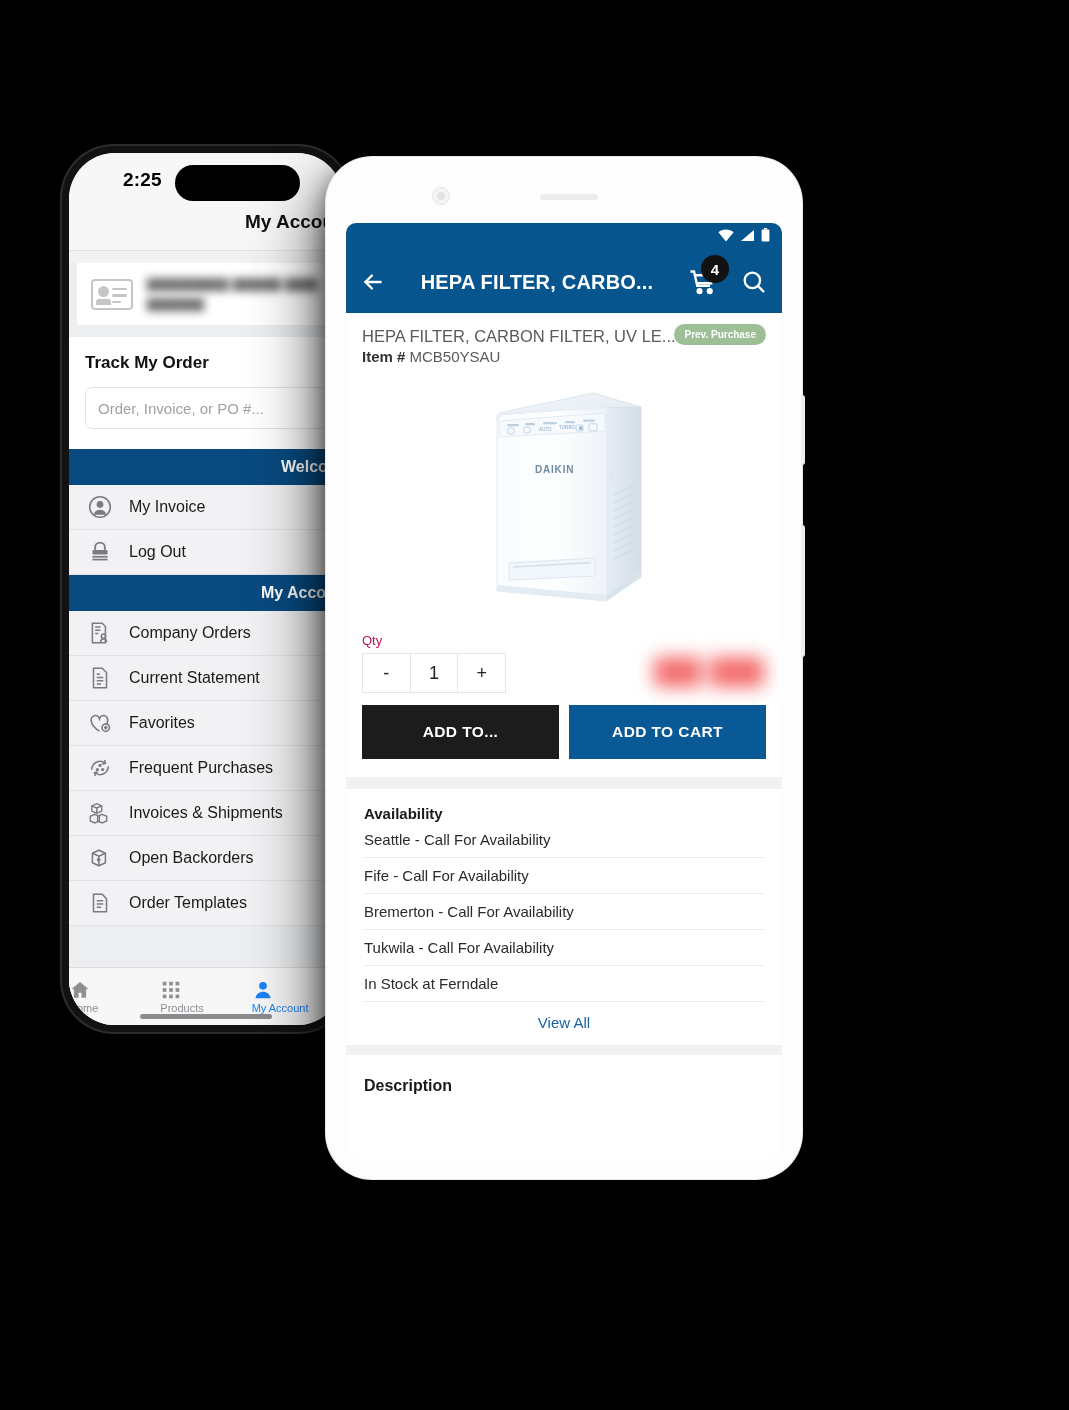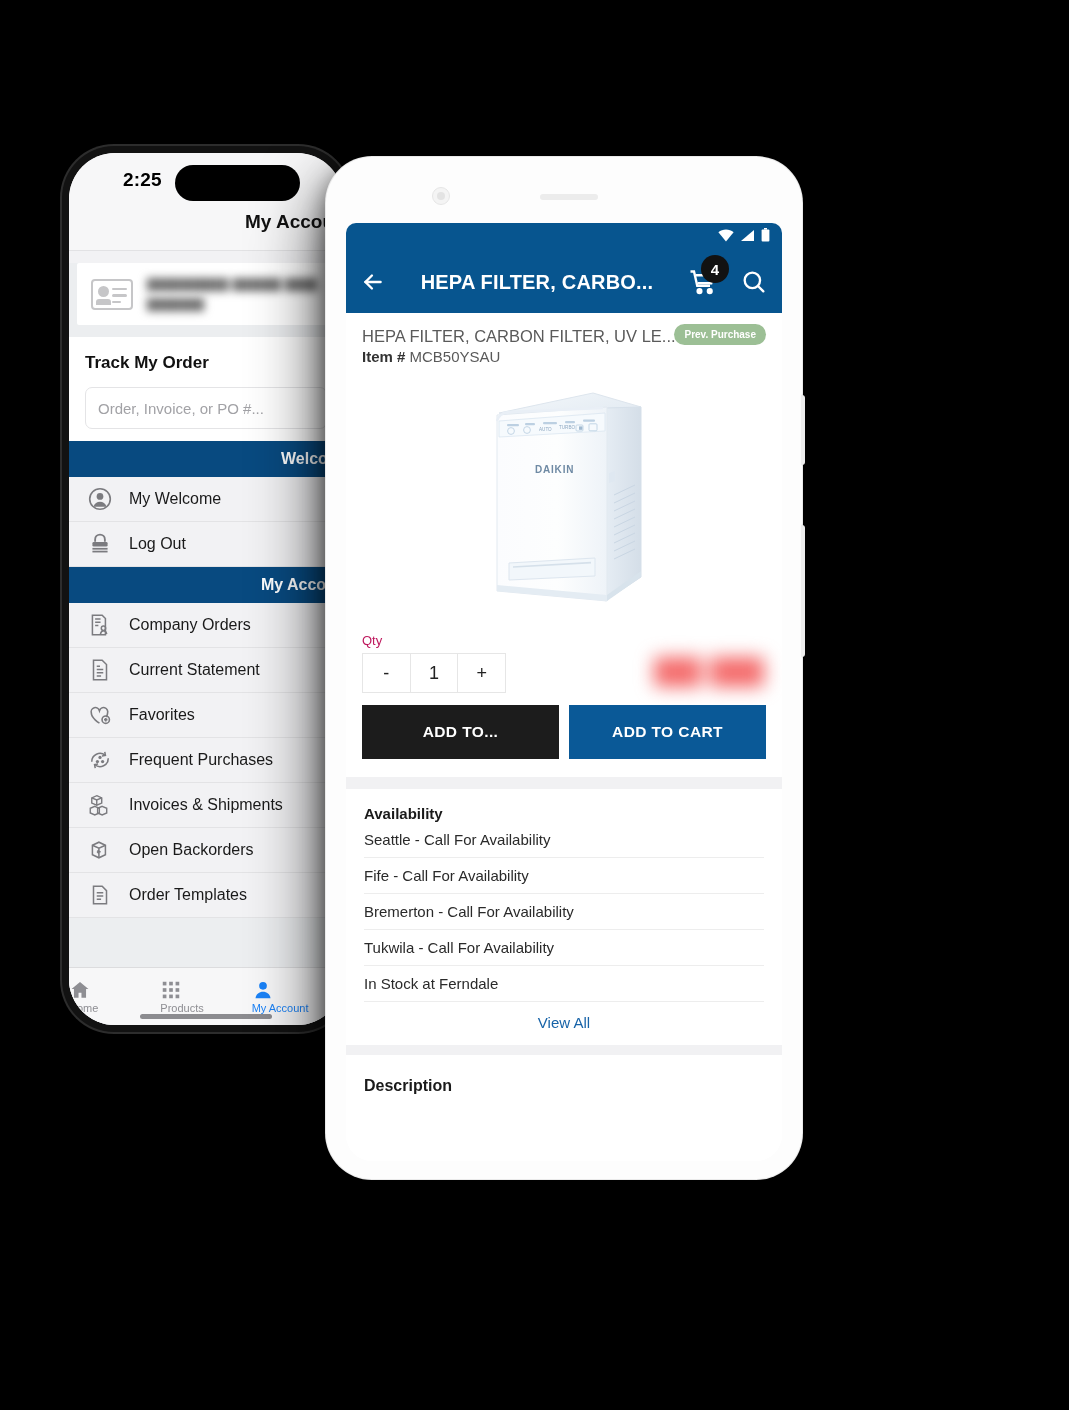--- a/index.html
+++ b/index.html
@@ -49,21 +49,21 @@
     width:11px; height:11px; border-radius:50%; background:#c6c6c8; }
   .idcard-ico::after { content:""; position:absolute; left:3px; top:18px;
     width:15px; height:6px; border-radius:3px 3px 0 0; background:#c6c6c8; }
   .idcard-lines { position:absolute; right:4px; top:7px; }
   .idcard-lines i { display:block; height:2.6px; background:#c6c6c8; margin-bottom:4px;
     border-radius:2px; }
   .blurtext { filter:blur(4.2px); color:#6a6a6a; font-size:11px; letter-spacing:.4px;
     white-space:nowrap; font-weight:600; }
   .blurtext.l2 { margin-top:8px; width:110px; }
 
-  .track-card { background:#fff; margin-top:12px; padding:16px 16px 12px 16px; }
+  .track-card { background:#fff; margin-top:12px; padding:16px 16px 20px 16px; }
   .track-title { font-size:17px; font-weight:bold; color:#111; }
   .track-input {
     margin-top:14px; height:42px; border:1px solid #e4e4e6; border-radius:7px;
     display:flex; align-items:center; padding:0 12px; font-size:15px; color:#a2a2a6;
     background:#fff;
   }
   .sec-header {
     background:#084a80; color:#fff; font-size:16px; font-weight:bold;
     height:36px; display:flex; align-items:center; justify-content:flex-end;
     padding-right:0px; position:relative;
@@ -205,21 +205,21 @@
       </div>
 
       <div class="menu-row">
         <span class="mico">
           <svg viewBox="0 0 24 24" fill="none" stroke="currentColor" stroke-width="1.5">
             <circle cx="12" cy="12" r="9.5"></circle>
               <circle cx="12" cy="9.6" r="3.1" fill="currentColor" stroke="none"></circle>
             <path d="M5.9 19.2c1-3.1 3.4-4.6 6.1-4.6s5.1 1.5 6.1 4.6" fill="currentColor" stroke="none"></path>
           </svg>
         </span>
-        <span class="label">My Welcome</span>
+        <span class="label">My Invoice</span>
       </div>
 
       <div class="menu-row">
         <span class="mico">
           <svg viewBox="0 0 24 24" fill="none" stroke="currentColor" stroke-width="1.7">
             <path d="M7.5 10V7.8a4.5 4.5 0 0 1 9 0V10"></path>
             <rect x="5" y="10.2" width="14" height="4.2" rx="1.2" fill="currentColor" stroke="none"></rect>
             <rect x="5" y="15.6" width="14" height="1.6" fill="currentColor" stroke="none"></rect>
             <rect x="5" y="18.2" width="14" height="1.6" fill="currentColor" stroke="none"></rect>
           </svg>

